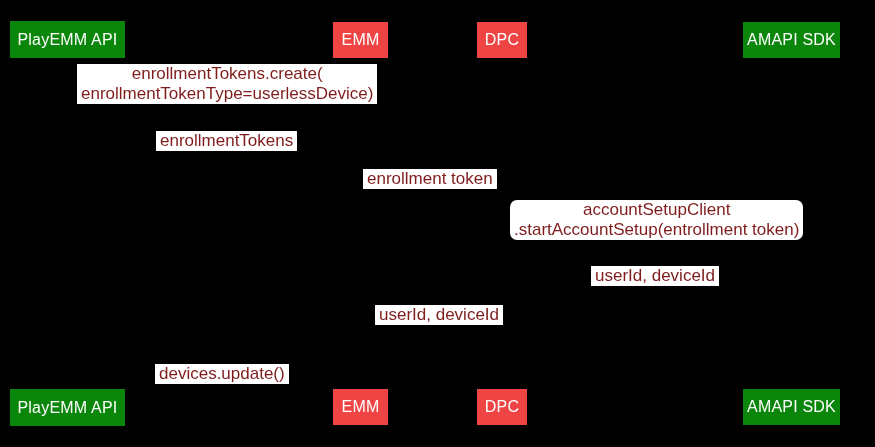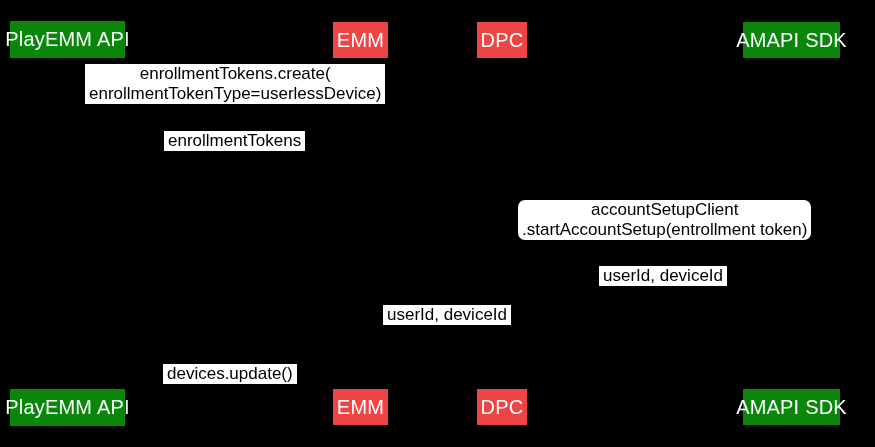--- a/index.html
+++ b/index.html
@@ -14,48 +14,47 @@
     background: #000000;
     overflow: hidden;
     font-family: "Liberation Sans", sans-serif;
   }
   .actor {
     position: absolute;
     display: flex;
     align-items: center;
     justify-content: center;
     color: #ffffff;
-    font-size: 20px;
+    font-size: 16px;
     letter-spacing: 0.2px;
     white-space: nowrap;
   }
   .actor.green { background: #0a870a; }
   .actor.blue  { background: #ef4444; }
 
   
   .pos-playemm-top { left: 10px;  top: 21px; width: 115px; height: 37px; }
   .pos-emm-top     { left: 333px; top: 22px; width: 55px;  height: 36px; }
   .pos-dpc-top     { left: 477px; top: 22px; width: 50px;  height: 36px; }
   .pos-amapi-top   { left: 743px; top: 22px; width: 97px;  height: 36px; }
   
   .pos-playemm-bot { left: 10px;  top: 389px; width: 115px; height: 37px; }
   .pos-emm-bot     { left: 333px; top: 389px; width: 55px;  height: 36px; }
   .pos-dpc-bot     { left: 477px; top: 389px; width: 50px;  height: 36px; }
   .pos-amapi-bot   { left: 743px; top: 389px; width: 97px;  height: 36px; }
 
   .msg {
     position: absolute;
     background: #ffffff;
-    color: #000000;
+    color: #7f1d1d;
     font-size: 17px;
     line-height: 20px;
     padding: 0 4px;
     text-align: center;
     white-space: pre-line;
-    margin-left: 8px;
   }
   .pos-msg-0 { left: 77px;  top: 64px;  }
   .pos-msg-1 { left: 156px; top: 131px; }
   .pos-msg-2 { left: 363px; top: 169px; }
   .pos-msg-3 { left: 510px; top: 200px; border-radius: 7px; }
   .pos-msg-4 { left: 591px; top: 266px; }
   .pos-msg-5 { left: 375px; top: 305px; }
   .pos-msg-6 { left: 155px; top: 364px; }
 </style>
 </head>
@@ -64,20 +63,21 @@
 <div class="diagram">
 
   <div class="actor green pos-playemm-top">PlayEMM API</div>
   <div class="actor blue pos-emm-top">EMM</div>
   <div class="actor blue pos-dpc-top">DPC</div>
   <div class="actor green pos-amapi-top">AMAPI SDK</div>
 
   <div class="msg pos-msg-0">enrollmentTokens.create(
 enrollmentTokenType=userlessDevice)</div>
   <div class="msg pos-msg-1">enrollmentTokens</div>
+  <div class="msg pos-msg-2">enrollment token</div>
   <div class="msg pos-msg-3">accountSetupClient
 .startAccountSetup(entrollment token)</div>
   <div class="msg pos-msg-4">userId, deviceId</div>
   <div class="msg pos-msg-5">userId, deviceId</div>
   <div class="msg pos-msg-6">devices.update()</div>
 
   <div class="actor green pos-playemm-bot">PlayEMM API</div>
   <div class="actor blue pos-emm-bot">EMM</div>
   <div class="actor blue pos-dpc-bot">DPC</div>
   <div class="actor green pos-amapi-bot">AMAPI SDK</div>

